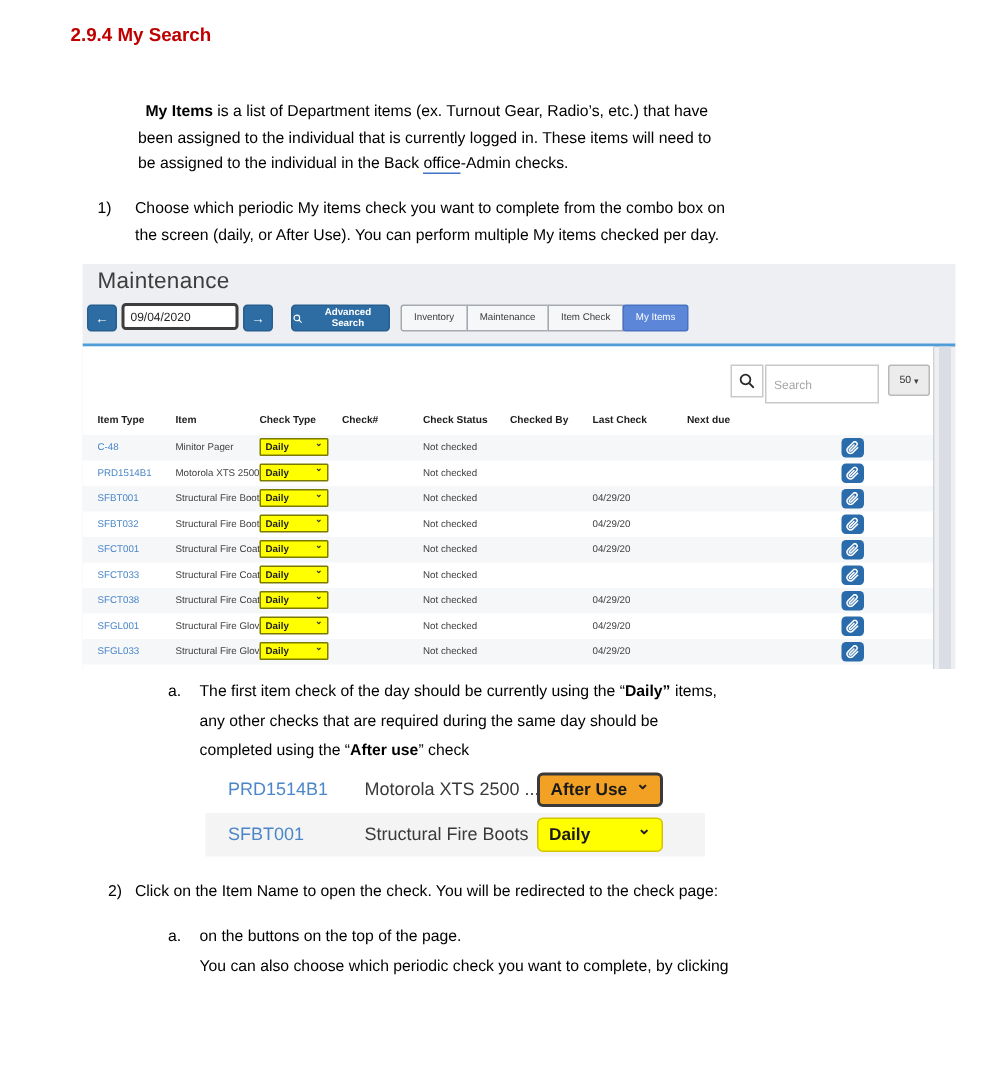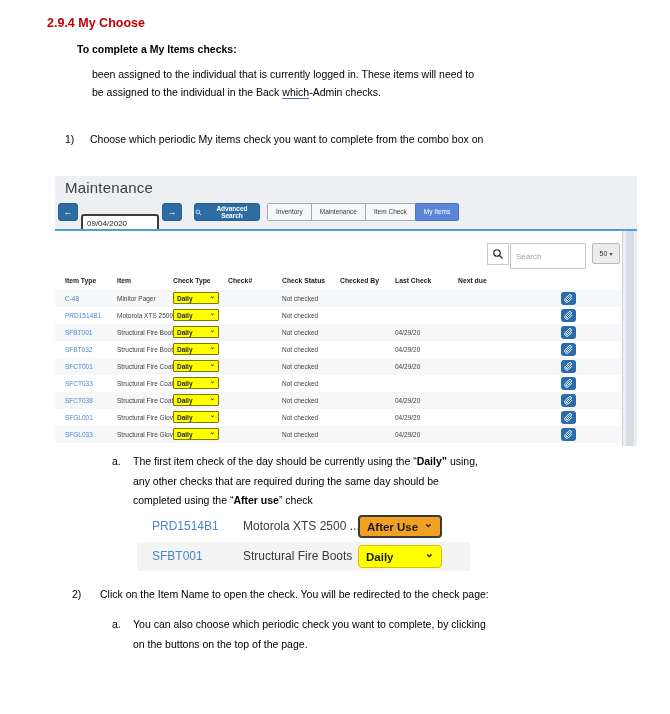--- a/index.html
+++ b/index.html
@@ -14,33 +14,33 @@
   .doc-intro .ln1 { padding-left:5px; }
   .office { border-bottom:1.6px solid #4472c4; }
 
   .list-item { position:absolute; font-size:10.5px; white-space:nowrap; }
   .list-item .marker { position:absolute; left:0; top:0; }
   .step1   { left:65px;  top:131px; line-height:17.5px; }
   .step1 .li-text { margin-left:25px; }
   .note-a  { left:112px; top:452px; line-height:19.5px; }
   .note-a .li-text { margin-left:21px; }
   .step2   { left:72px;  top:586px; line-height:17.5px; }
-  .step2 .li-text { margin-left:28px; }
+  .step2 .li-text { margin-left:18px; }
   .note-2a { left:112px; top:615px; line-height:19.5px; }
   .note-2a .li-text { margin-left:21px; }
 
   
   .app { position:absolute; left:55px; top:176px; width:582px; height:270px;
          background:#edeff3; overflow:hidden; }
   .app-title { position:absolute; left:10px; top:3px; font-size:15px; color:#3d3d3d; letter-spacing:.2px; }
 
   .btn-blue { background:#2e6da4; color:#fff; border:1px solid #265e8f; border-radius:3px; cursor:default; }
   .btn-prev, .btn-next { position:absolute; top:27px; width:20px; height:18px; font-size:9px; line-height:15px; text-align:center; padding:0; }
   .btn-prev { left:3px; }  .btn-next { left:107px; }
-  .date-input { position:absolute; left:26px; top:38px; width:78px; height:18px;
+  .date-input { position:absolute; left:26px; top:26px; width:78px; height:18px;
                 border:2px solid #3d3d3d; border-radius:3px; font-size:8px; padding:0 4px; color:#222;
                 font-family:"Liberation Sans",sans-serif; }
   .btn-adv { position:absolute; left:139px; top:27px; width:66px; height:18px;
              font-size:6.5px; font-weight:bold; display:flex; align-items:center; justify-content:center; gap:3px; padding:0; }
   .btn-adv svg { width:7px; height:7px; }
 
   .tabgroup { position:absolute; left:212px; top:27px; height:18px; display:flex; }
   .tab { height:18px; border:1px solid #a6aab0; background:#f6f7f8; color:#3c3c3c;
          font-size:6.5px; line-height:16px; padding:0 8px; margin-left:-1px; white-space:nowrap; }
   .tab:first-child { margin-left:0; border-radius:2px 0 0 2px; }
@@ -93,32 +93,33 @@
            display:flex; align-items:center; justify-content:space-between; padding:0 7px; }
   .sdrop.orange { background:#f2a124; border:2px solid #3a3a3a; }
   .sdrop.yellow { background:#ffff00; border:1px solid #d4c400; }
   .chev-b::after { content:"⌄"; font-size:11px; color:#222; line-height:4px; display:block; margin-top:-6px; }
 </style>
 </head>
 <body>
 
 <div class="page">
 
-  <div class="doc-heading">2.9.4 My Choose</div>
-  <div class="doc-sub">To complete a My Items checks:</div>
+  <div class="doc-heading">2.9.4 My Search</div>
 
   <div class="doc-intro">
+    <div class="ln1"><b>My Items</b><span> is a list of Department items (ex. Turnout Gear, Radio’s, etc.) that have</span></div>
     <div>been assigned to the individual that is currently logged in.  These items will need to</div>
-    <div><span>be assigned to the individual in the Back </span><span class="office">which</span><span>-Admin checks.</span></div>
+    <div><span>be assigned to the individual in the Back </span><span class="office">office</span><span>-Admin checks.</span></div>
   </div>
 
   <div class="list-item step1">
     <span class="marker">1)</span>
     <div class="li-text">
       <div>Choose which periodic My items check you want to complete from the combo box on</div>
+      <div>the screen (daily, or After Use). You can perform multiple My items checked per day.</div>
     </div>
   </div>
 
   <div class="app">
     <div class="app-title">Maintenance</div>
 
     <button class="btn-blue btn-prev">←</button>
     <input class="date-input" value="09/04/2020" style="">
     <button class="btn-blue btn-next">→</button>
 
@@ -310,21 +311,21 @@
         </div>
 
       </div>
     </div>
     <div class="scrollstrip"></div>
   </div>
 
   <div class="list-item note-a">
     <span class="marker">a.</span>
     <div class="li-text">
-      <div><span>The first item check of the day should be currently using the “</span><b>Daily”</b><span> using,</span></div>
+      <div><span>The first item check of the day should be currently using the “</span><b>Daily”</b><span> items,</span></div>
       <div>any other checks that are required during the same day should be</div>
       <div><span>completed using the “</span><b>After use</b><span>” check</span></div>
     </div>
   </div>
 
   <div class="snippet">
     <div class="srow">
       <span class="scode">PRD1514B1</span>
       <span class="sitem">Motorola XTS 2500 ...</span>
       <span class="sdrop orange">
@@ -345,18 +346,18 @@
   <div class="list-item step2">
     <span class="marker">2)</span>
     <div class="li-text">
       <div>Click on the Item Name to open the check. You will be redirected to the check page:</div>
     </div>
   </div>
 
   <div class="list-item note-2a">
     <span class="marker">a.</span>
     <div class="li-text">
+      <div>on the buttons on the top of the page.</div>
       <div>You can also choose which periodic check you want to complete, by clicking</div>
-      <div>on the buttons on the top of the page.</div>
     </div>
   </div>
 
 </div>
 
 </body></html>

